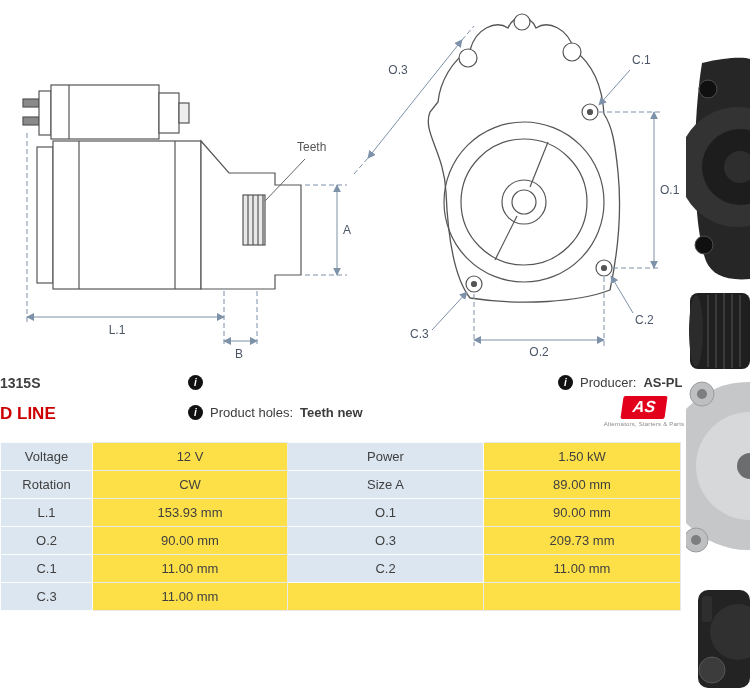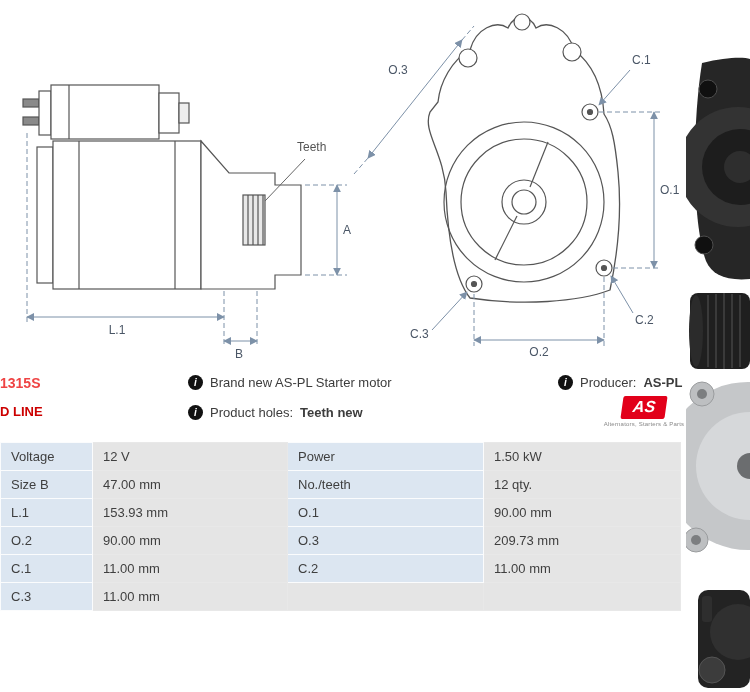--- a/index.html
+++ b/index.html
@@ -13,35 +13,35 @@
   .diagram.front{left:352px;top:2px;width:332px;height:358px}
   .dim-label{font-size:12px;fill:#4a5666}
   .draw-label{font-size:12px;fill:#555}
 
   
   .photo-strip{position:absolute;left:686px;top:0;width:64px;height:692px;background:#fff}
   .photo{position:absolute;left:0;width:64px;overflow:hidden;cursor:pointer}
 
   
   .info-row{position:absolute;left:0;top:366px;width:686px;height:76px;font-size:13px;color:#3c3c3c}
-  .part-number{position:absolute;left:0;top:9px;font-weight:bold;font-size:14px;color:#ef4444}
-  .line-name{position:absolute;left:0;top:38px;font-weight:bold;font-size:13px;color:#cc0000}
+  .part-number{position:absolute;left:0;top:9px;font-weight:bold;font-size:14px;color:#404040}
+  .line-name{position:absolute;left:0;top:38px;font-weight:bold;font-size:17px;color:#cc0000}
   .info-item{position:absolute;display:flex;align-items:center;gap:7px;white-space:nowrap}
   .info-i{display:inline-flex;align-items:center;justify-content:center;width:15px;height:15px;border-radius:50%;
           background:#111;color:#fff;font-size:10px;font-weight:bold;font-style:italic;flex:none}
   .as-logo{position:absolute;left:600px;top:30px;width:88px;text-align:center}
   .as-mark{display:inline-block;background:#e2001a;color:#fff;font-weight:bold;font-style:italic;
            font-size:16px;line-height:1;padding:3px 11px 4px;transform:skewX(-8deg);border-radius:2px}
   .as-tagline{margin-top:2px;font-size:6px;color:#888;letter-spacing:.2px;white-space:nowrap}
 
   
   table.specs{position:absolute;left:0;top:442px;width:680px;border-collapse:collapse;table-layout:fixed}
-  .specs td{font-size:13px;color:#3f3f3f;text-align:left;padding:3px 10px;vertical-align:middle;line-height:1.35;overflow:hidden}
+  .specs td{font-size:13px;color:#3f3f3f;text-align:center;padding:3px 10px;vertical-align:middle;line-height:1.35;overflow:hidden}
   .specs td.lbl{background:#dce6f1;border:1px solid #fbfcfd}
-  .specs td.val{background:#e5e5e5;border:1px solid #e8e8e8}
+  .specs td.val{background:#fde047;border:1px solid #e8e8e8}
   .specs tr{height:28px}
   .specs tr.tall{height:48px}
 </style>
 </head>
 <body>
 
 <div class="page">
 
   <div class="diagram side">
     <svg width="340" height="340" viewBox="0 0 340 340">
@@ -210,21 +210,20 @@
       </svg>
     </div>
   </div>
 
   <div class="info-row">
     <div class="part-number">1315S</div>
     <div class="line-name">D LINE</div>
 
     <div class="info-item" style="left:188px;top:9px">
       <span class="info-i">i</span>
-      <span>Brand new AS-PL Starter motor</span>
     </div>
     <div class="info-item" style="left:188px;top:39px">
       <span class="info-i">i</span>
       <span>Product holes:</span>
       <b>Teeth new</b>
     </div>
     <div class="info-item" style="left:558px;top:9px">
       <span class="info-i">i</span>
       <span>Producer:</span>
       <b>AS-PL</b>
@@ -244,24 +243,24 @@
         <col style="width:197px">
       </colgroup>
     <tbody>
       <tr>
         <td class="lbl">Voltage</td>
         <td class="val">12 V</td>
         <td class="lbl">Power</td>
         <td class="val">1.50 kW</td>
       </tr>
       <tr>
-        <td class="lbl">Size B</td>
-        <td class="val">47.00 mm</td>
-        <td class="lbl">No./teeth</td>
-        <td class="val">12 qty.</td>
+        <td class="lbl">Rotation</td>
+        <td class="val">CW</td>
+        <td class="lbl">Size A</td>
+        <td class="val">89.00 mm</td>
       </tr>
       <tr>
         <td class="lbl">L.1</td>
         <td class="val">153.93 mm</td>
         <td class="lbl">O.1</td>
         <td class="val">90.00 mm</td>
       </tr>
       <tr>
         <td class="lbl">O.2</td>
         <td class="val">90.00 mm</td>

